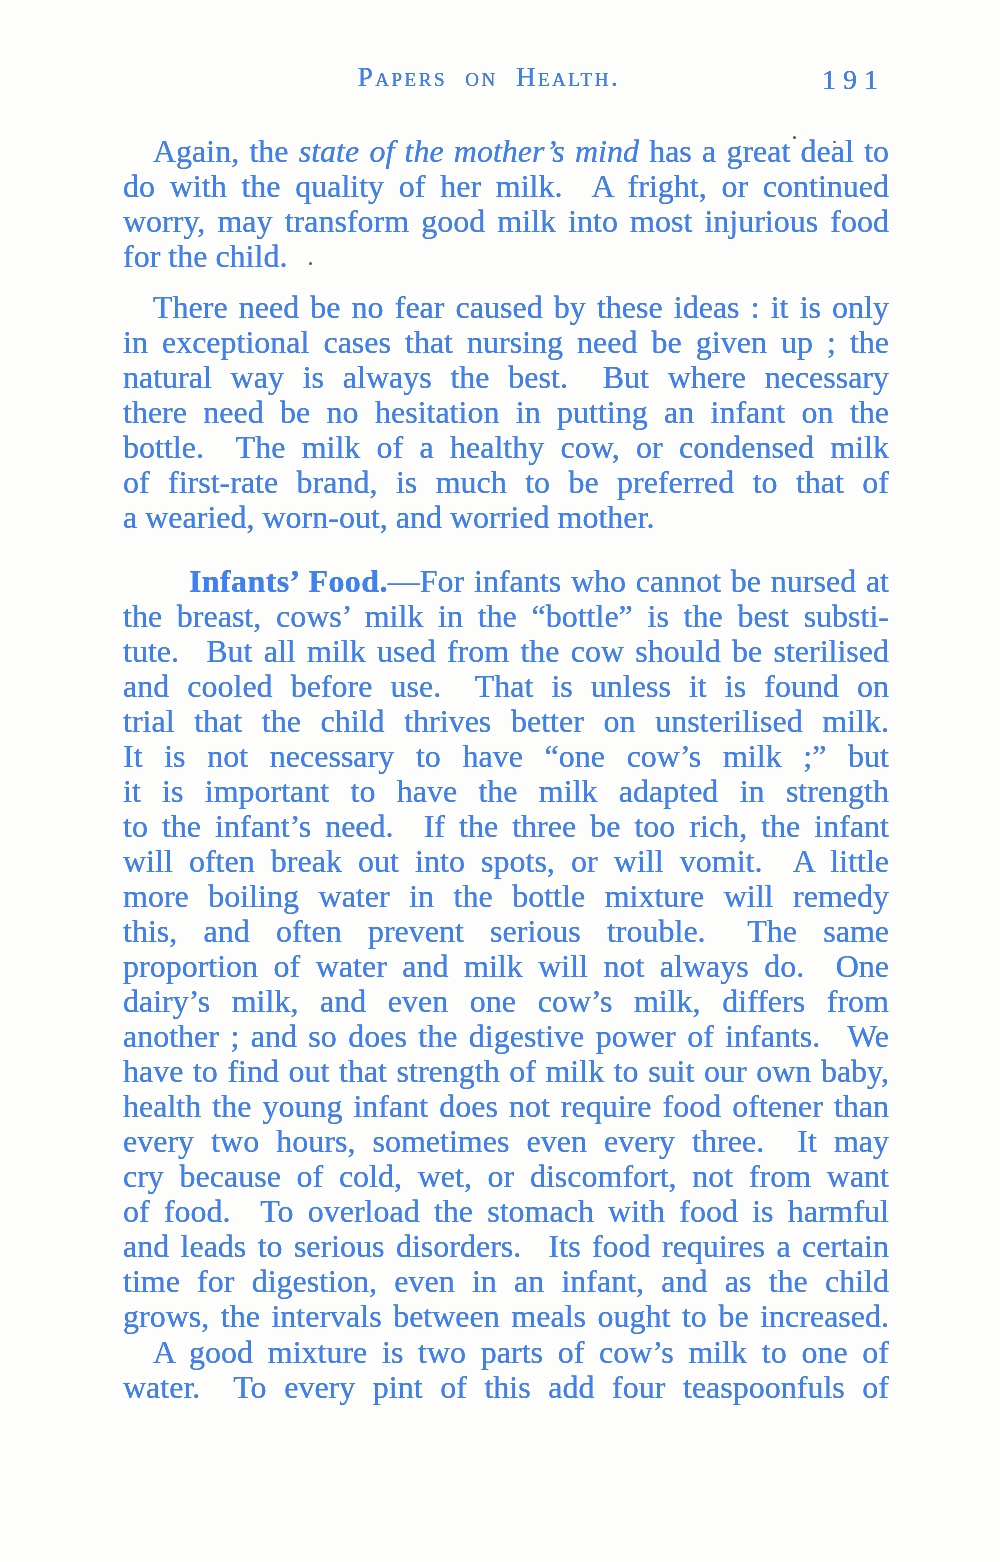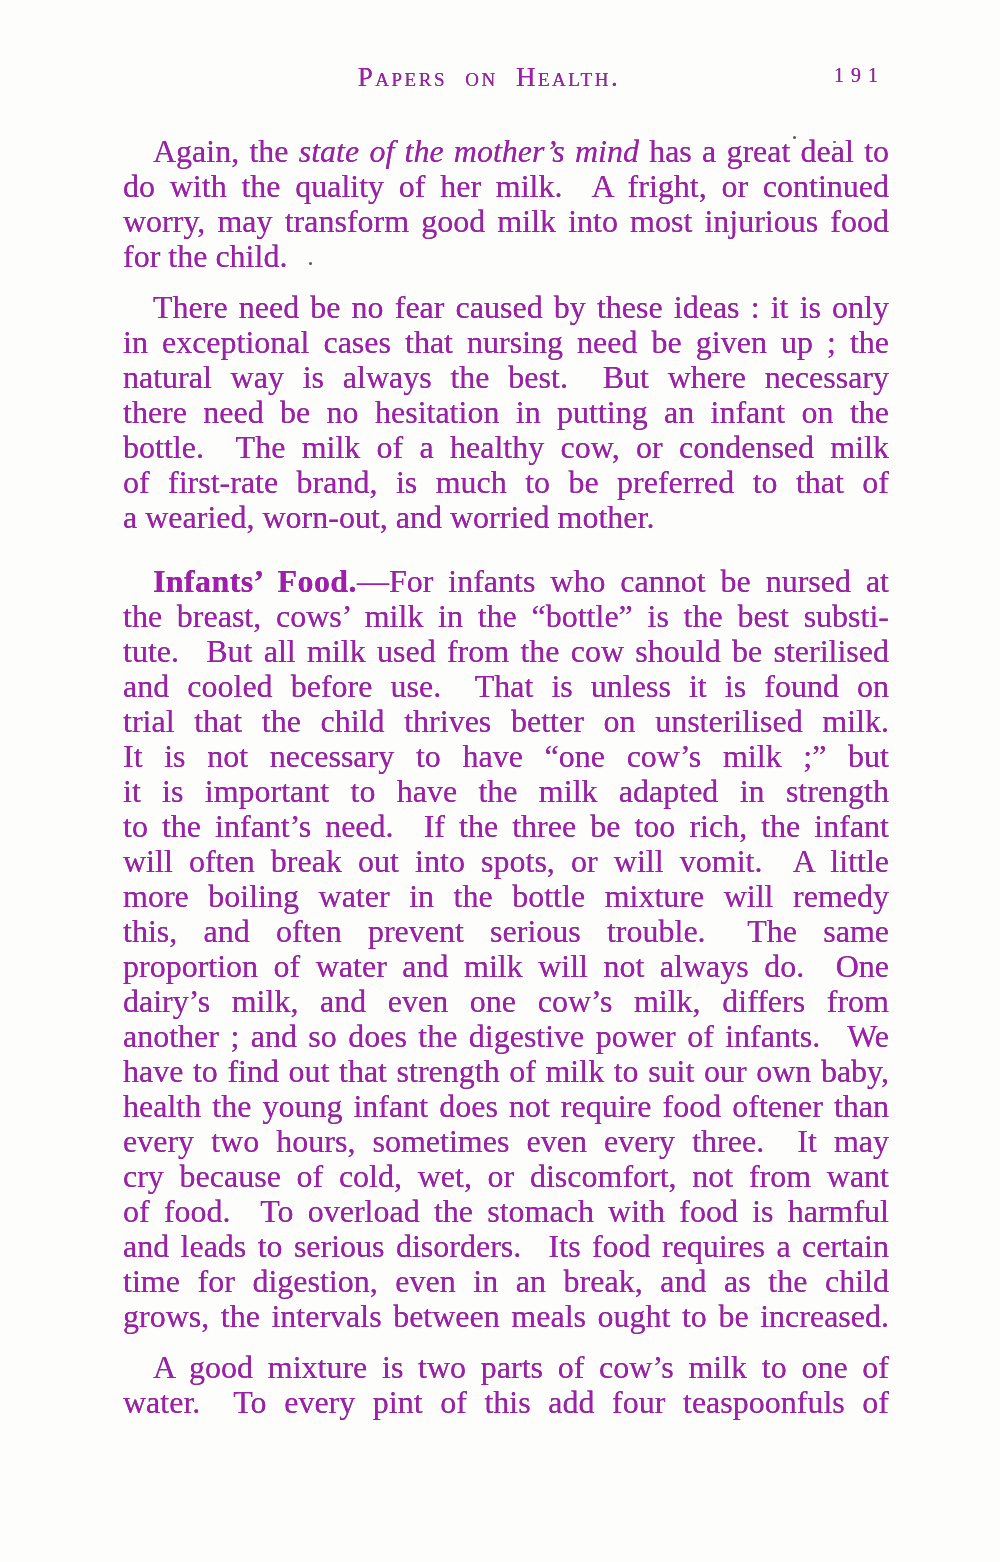--- a/index.html
+++ b/index.html
@@ -6,21 +6,21 @@
     margin: 0;
     padding: 0;
     background: #ffffff;
   }
   .page {
     position: relative;
     width: 1000px;
     height: 1562px;
     background: #fdfdfc;
     font-family: "Liberation Serif", "DejaVu Serif", serif;
-    color: #a21caf;
+    color: #3b82f6;
     overflow: hidden;
   }
   
   .running-header {
     position: absolute;
     left: 123px;
     top: 62px;
     width: 766px;
     height: 36px;
   }
@@ -33,47 +33,47 @@
     font-size: 27px;
     letter-spacing: 2.5px;
     word-spacing: 9px;
     white-space: nowrap;
     text-shadow: 0 0 0.5px rgba(0,0,0,0.75);
   }
   .page-number {
     position: absolute;
     right: 4px;
     top: 2px;
-    font-size: 20px;
+    font-size: 28px;
     letter-spacing: 7px;
     font-feature-settings: "onum" 1;
     text-shadow: 0 0 0.5px rgba(0,0,0,0.75);
   }
   
   .text-block {
     position: absolute;
     left: 123px;
     top: 134px;
     width: 766px;
     font-size: 32px;
     line-height: 35px;
     text-shadow: 0 0 0.5px rgba(0,0,0,0.65);
   }
   .paragraph { margin: 0; }
   .paragraph:nth-child(2) { margin-top: 16px; }
   .paragraph:nth-child(3) { margin-top: 29px; }
-  .paragraph:nth-child(4) { margin-top: 16px; }
+  .paragraph:nth-child(4) { margin-top: 1px; }
   .line {
     text-align: justify;
     text-align-last: justify;
   }
   .line.short { text-align-last: left; }
   .line.first { text-indent: 30px; }
   .seg-i { font-style: italic; }
-  .seg-b { font-weight: bold; letter-spacing: 0.4px; }
+  .seg-b { font-weight: bold; letter-spacing: 0.4px; margin-left: 36px; }
   
   .speck {
     position: absolute;
     background: #2a2a2a;
     border-radius: 50%;
     opacity: 0.8;
   }
 </style>
 </head>
 <body>
@@ -115,21 +115,21 @@
         <div class="line"><span class="seg-n">this, and often prevent serious trouble.  The same</span></div>
         <div class="line"><span class="seg-n">proportion of water and milk will not always do.  One</span></div>
         <div class="line"><span class="seg-n">dairy’s milk, and even one cow’s milk, differs from</span></div>
         <div class="line"><span class="seg-n">another ; and so does the digestive power of infants.  We</span></div>
         <div class="line"><span class="seg-n">have to find out that strength of milk to suit our own baby,</span></div>
         <div class="line"><span class="seg-n">health the young infant does not require food oftener than</span></div>
         <div class="line"><span class="seg-n">every two hours, sometimes even every three.  It may</span></div>
         <div class="line"><span class="seg-n">cry because of cold, wet, or discomfort, not from want</span></div>
         <div class="line"><span class="seg-n">of food.  To overload the stomach with food is harmful</span></div>
         <div class="line"><span class="seg-n">and leads to serious disorders.  Its food requires a certain</span></div>
-        <div class="line"><span class="seg-n">time for digestion, even in an break, and as the child</span></div>
+        <div class="line"><span class="seg-n">time for digestion, even in an infant, and as the child</span></div>
         <div class="line"><span class="seg-n">grows, the intervals between meals ought to be increased.</span></div>
       </div>
       <div class="paragraph">
         <div class="line first"><span class="seg-n">A good mixture is two parts of cow’s milk to one of</span></div>
         <div class="line"><span class="seg-n">water.  To every pint of this add four teaspoonfuls of</span></div>
       </div>
     </div>
 
   <div class="speck" style="left:793px; top:136px; width:3px; height:3px;"></div>
   <div class="speck" style="left:833px; top:141px; width:3px; height:2px;"></div>

